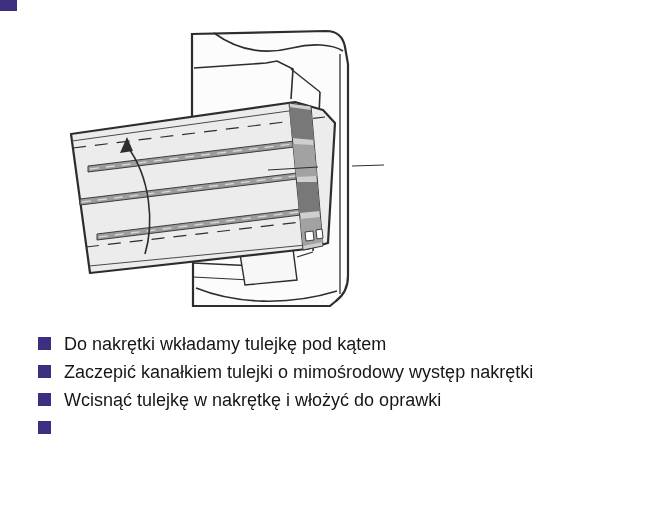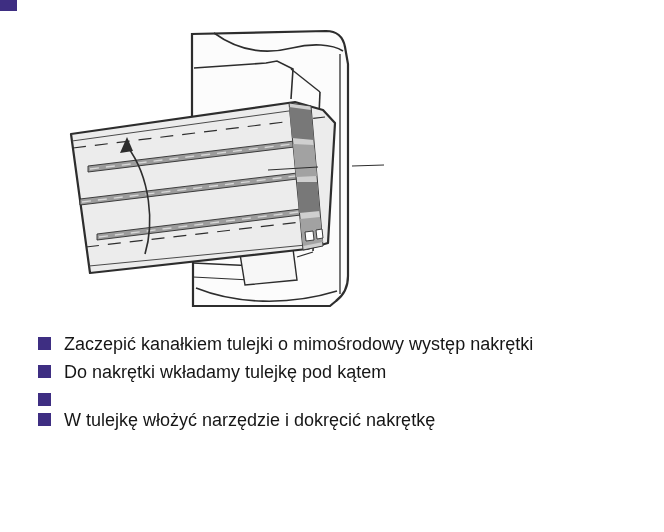--- a/index.html
+++ b/index.html
@@ -83,26 +83,26 @@
     </g>
 
     <path d="M268,170 L318,167" fill="none" stroke="#2d2d2d" stroke-width="1.1"></path>
     <path d="M352,166 L384,165" fill="none" stroke="#2d2d2d" stroke-width="1.1"></path>
   </svg>
 </figure>
 
 <ul class="instructions">
   <li>
     <span class="bullet"></span>
+    <span class="itext">Do nakrętki wkładamy tulejkę pod kątem</span>
+  </li>
+  <li>
+    <span class="bullet"></span>
     <span class="itext">Zaczepić kanałkiem tulejki o mimośrodowy występ nakrętki</span>
   </li>
   <li>
     <span class="bullet"></span>
-    <span class="itext">Do nakrętki wkładamy tulejkę pod kątem</span>
+    <span class="itext">Wcisnąć tulejkę w nakrętkę i włożyć do oprawki</span>
   </li>
   <li>
     <span class="bullet"></span>
   </li>
-  <li>
-    <span class="bullet"></span>
-    <span class="itext">W tulejkę włożyć narzędzie i dokręcić nakrętkę</span>
-  </li>
 </ul>
 
 </body></html>

